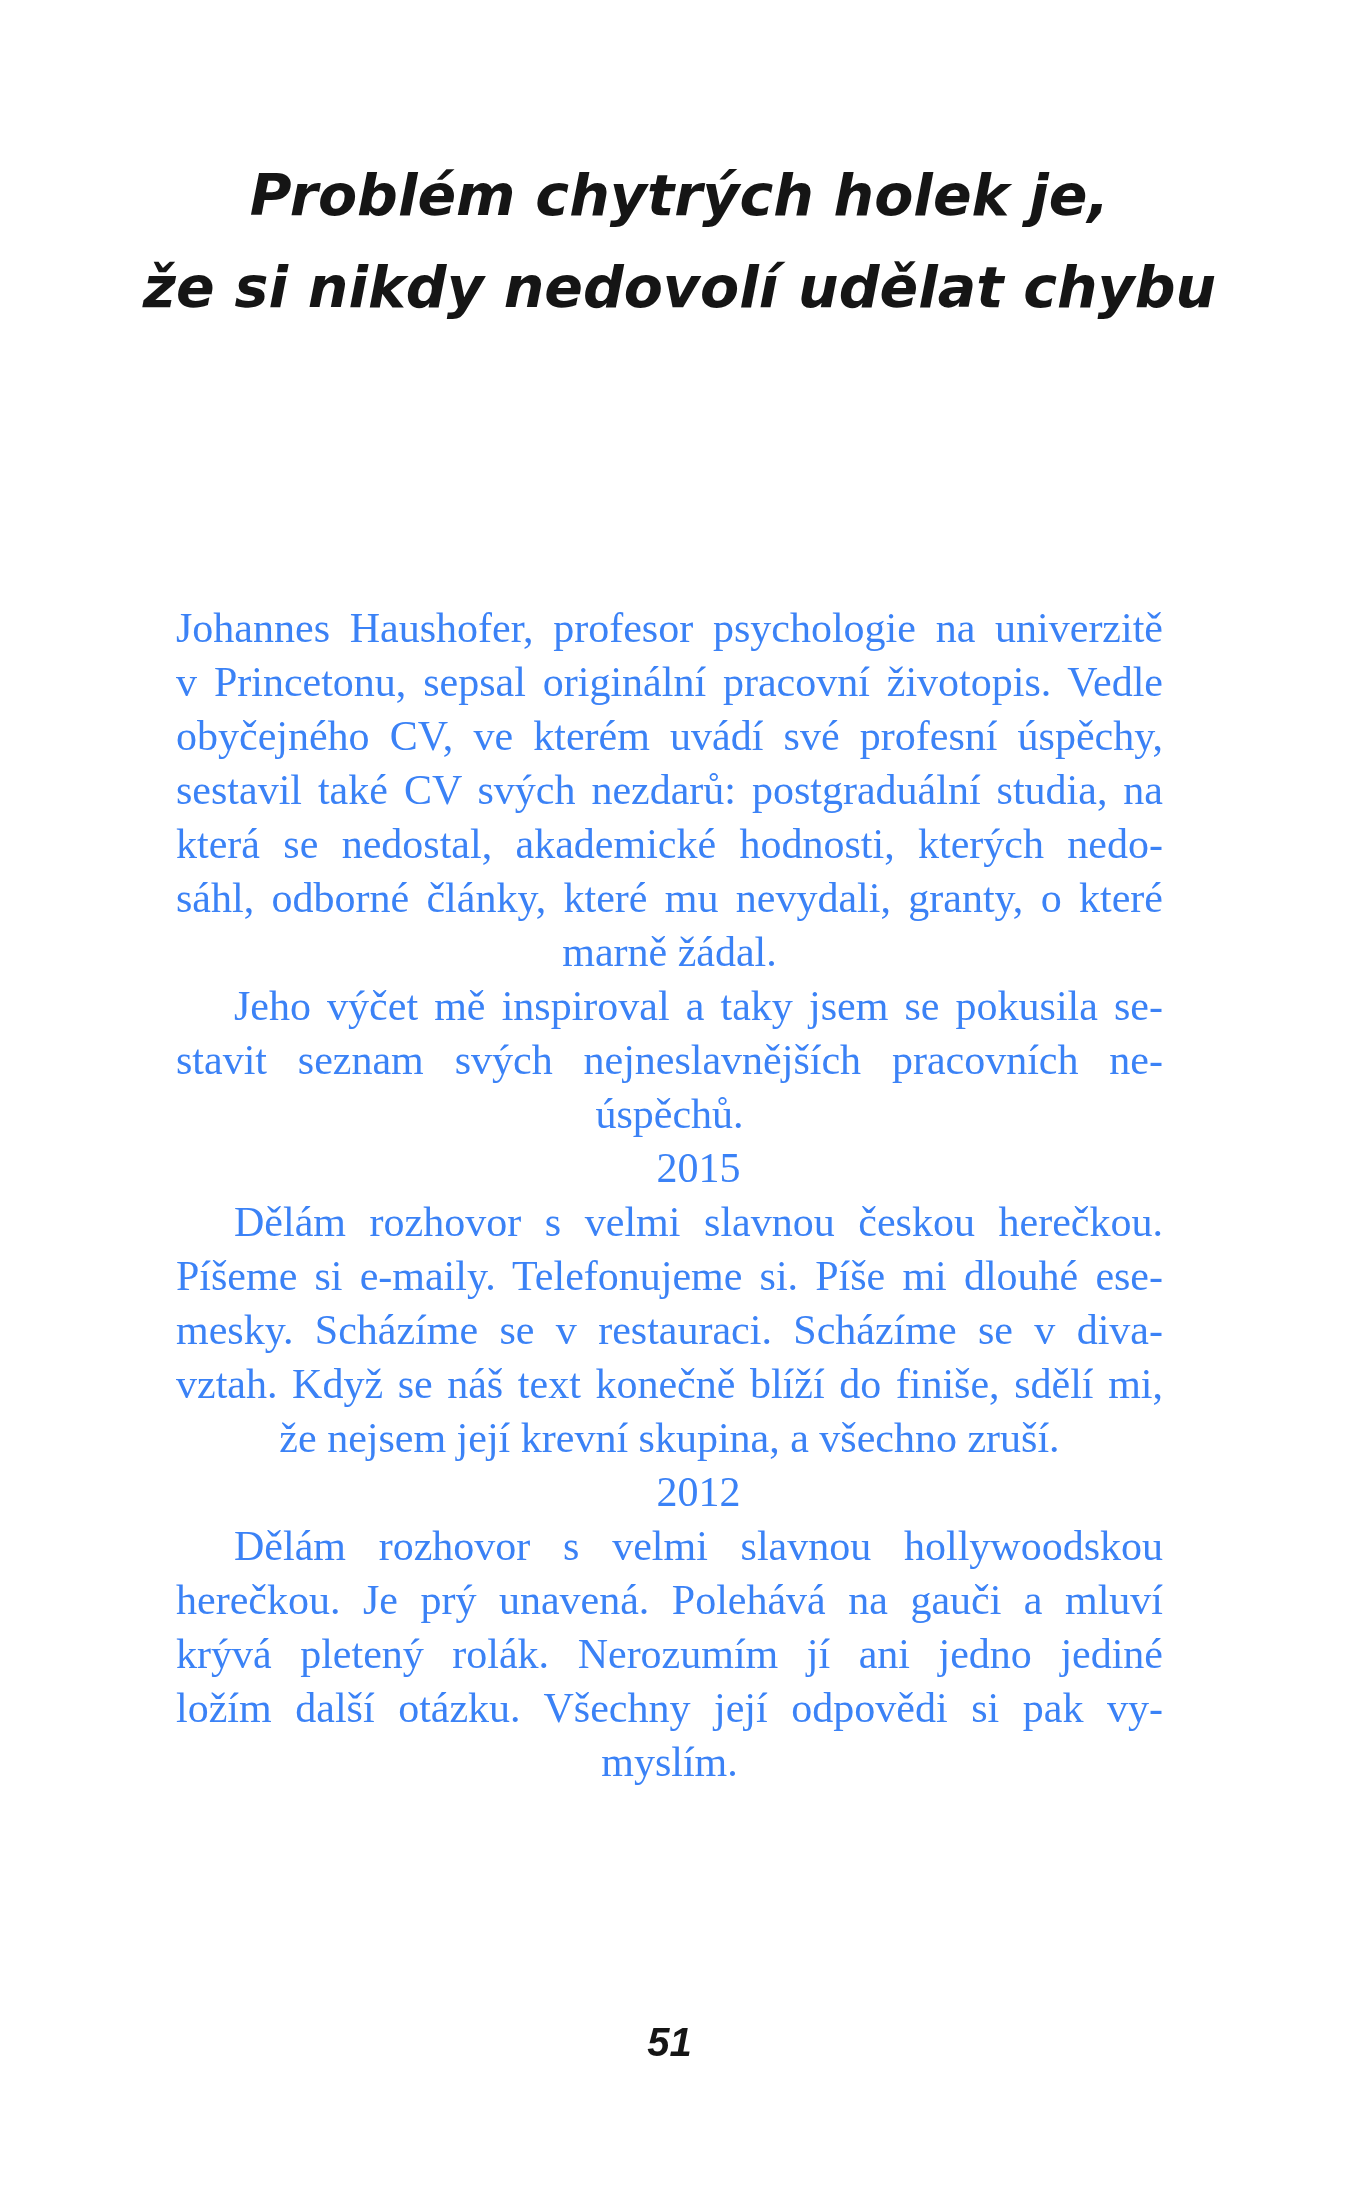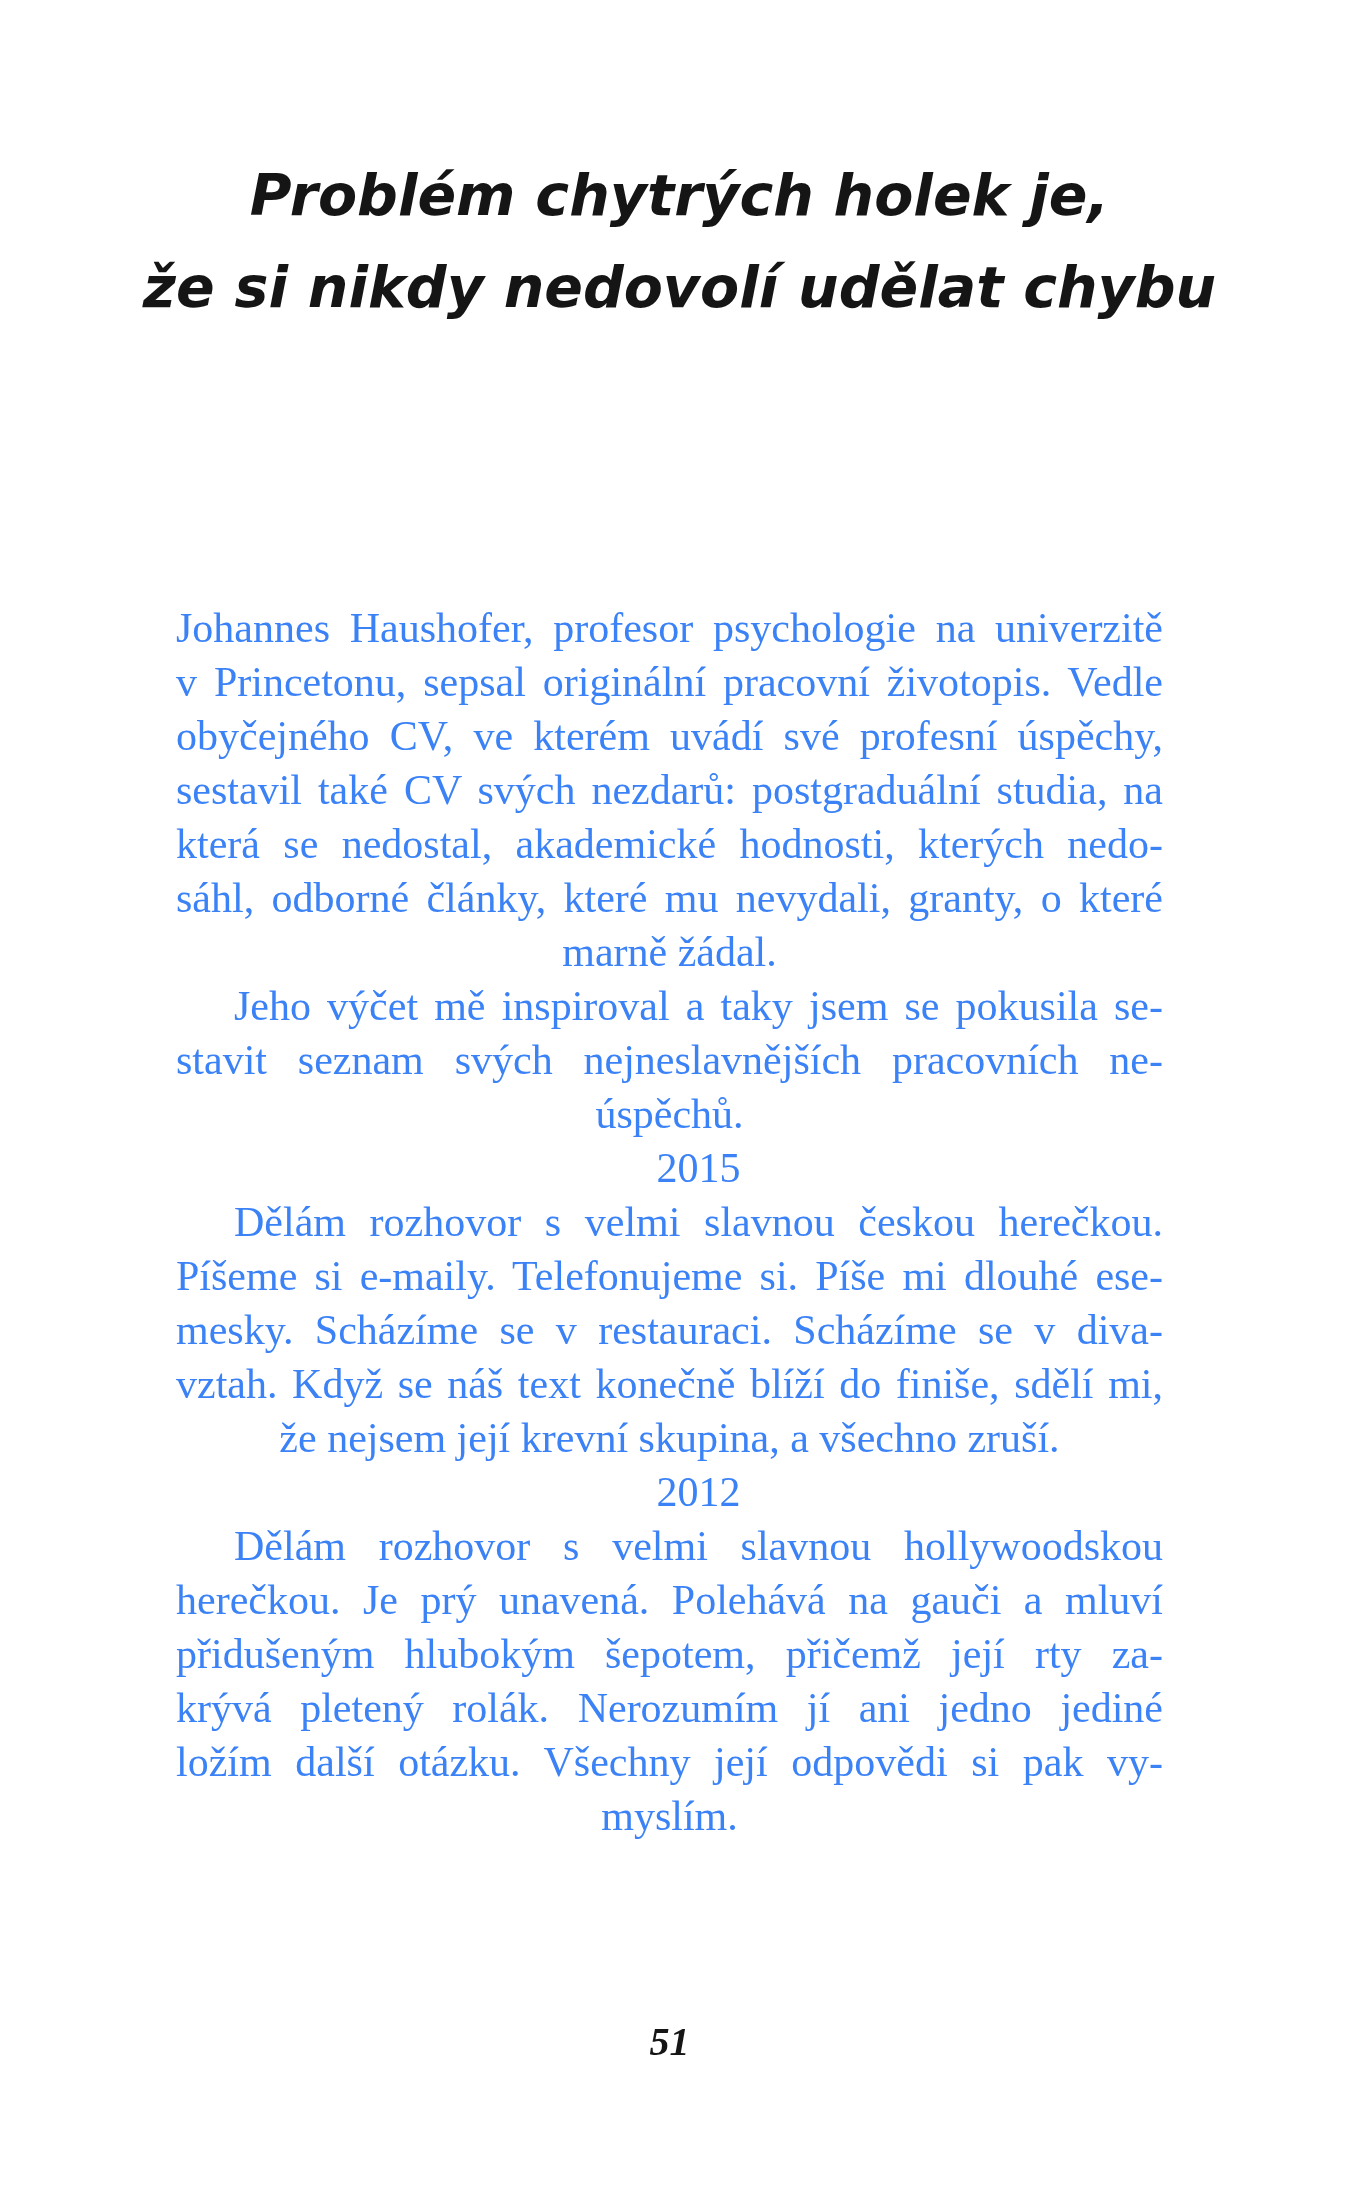--- a/index.html
+++ b/index.html
@@ -50,21 +50,21 @@
   }
   .ln.ind {
     text-indent: 58px;
   }
   .page-number {
     position: absolute;
     top: 2018px;
     left: 176px;
     width: 987px;
     text-align: center;
-    font-family: Liberation Serif, serif;
+    font-family: Liberation Sans, sans-serif;
     font-style: italic;
     font-weight: 700;
     font-size: 40px;
     line-height: 48px;
     color: #151515;
   }
 </style>
 </head>
 <body>
 
@@ -88,21 +88,20 @@
     <div class="ln">úspěchů.</div>
     <div class="ln ind">2015</div>
     <div class="ln j ind">Dělám rozhovor s velmi slavnou českou herečkou.</div>
     <div class="ln j">Píšeme si e-maily. Telefonujeme si. Píše mi dlouhé ese-</div>
     <div class="ln j">mesky. Scházíme se v restauraci. Scházíme se v diva-</div>
     <div class="ln j">vztah. Když se náš text konečně blíží do finiše, sdělí mi,</div>
     <div class="ln">že nejsem její krevní skupina, a všechno zruší.</div>
     <div class="ln ind">2012</div>
     <div class="ln j ind">Dělám rozhovor s velmi slavnou hollywoodskou</div>
     <div class="ln j">herečkou. Je prý unavená. Polehává na gauči a mluví</div>
-    <div class="ln j">přidušeným hlubokým šepotem, přičemž její rty za-</div>
     <div class="ln j">krývá pletený rolák. Nerozumím jí ani jedno jediné</div>
     <div class="ln j">ložím další otázku. Všechny její odpovědi si pak vy-</div>
     <div class="ln">myslím.</div>
   </div>
 
   <div class="page-number">51</div>
 
 </div>
 
 </body></html>

